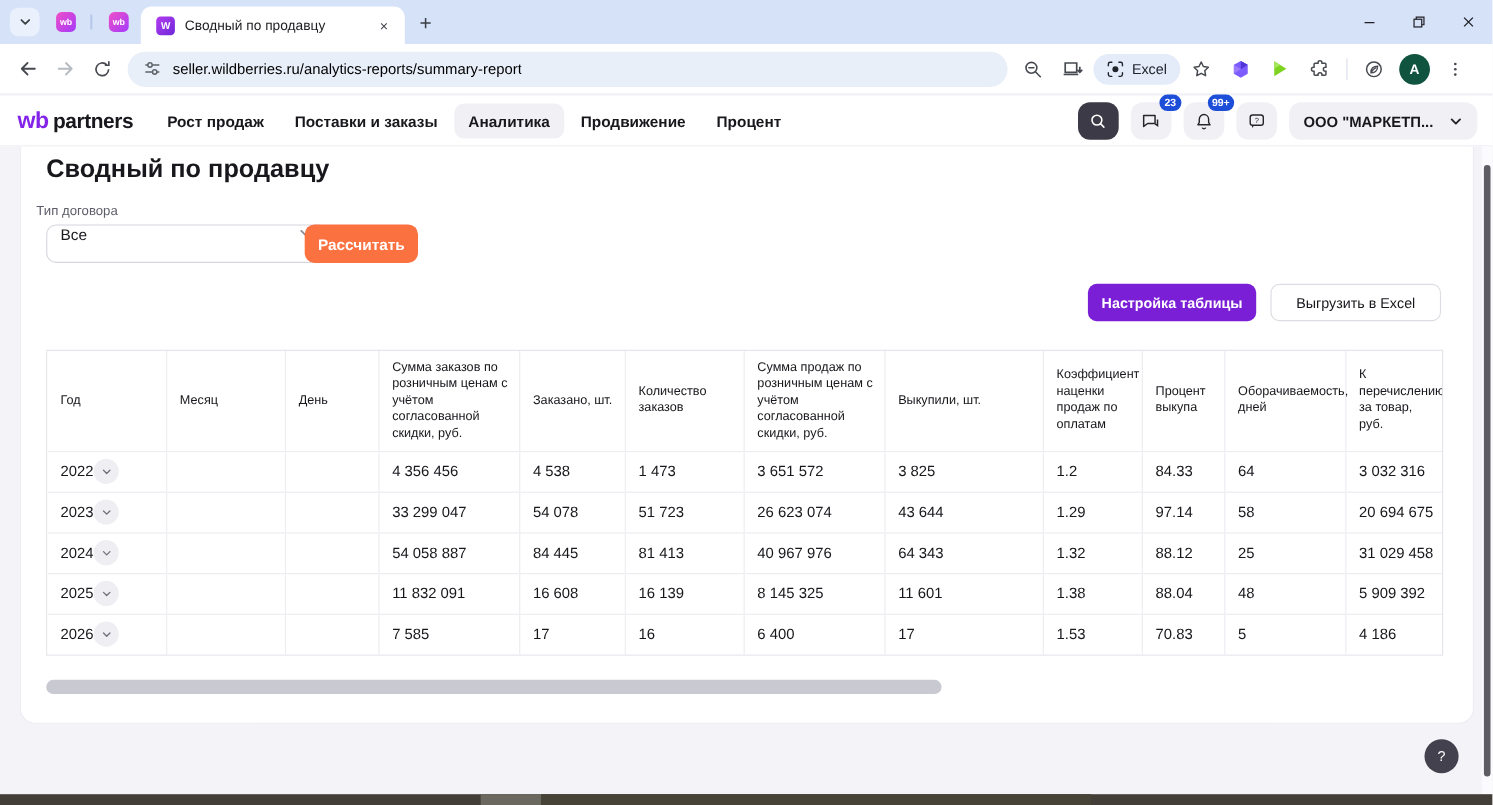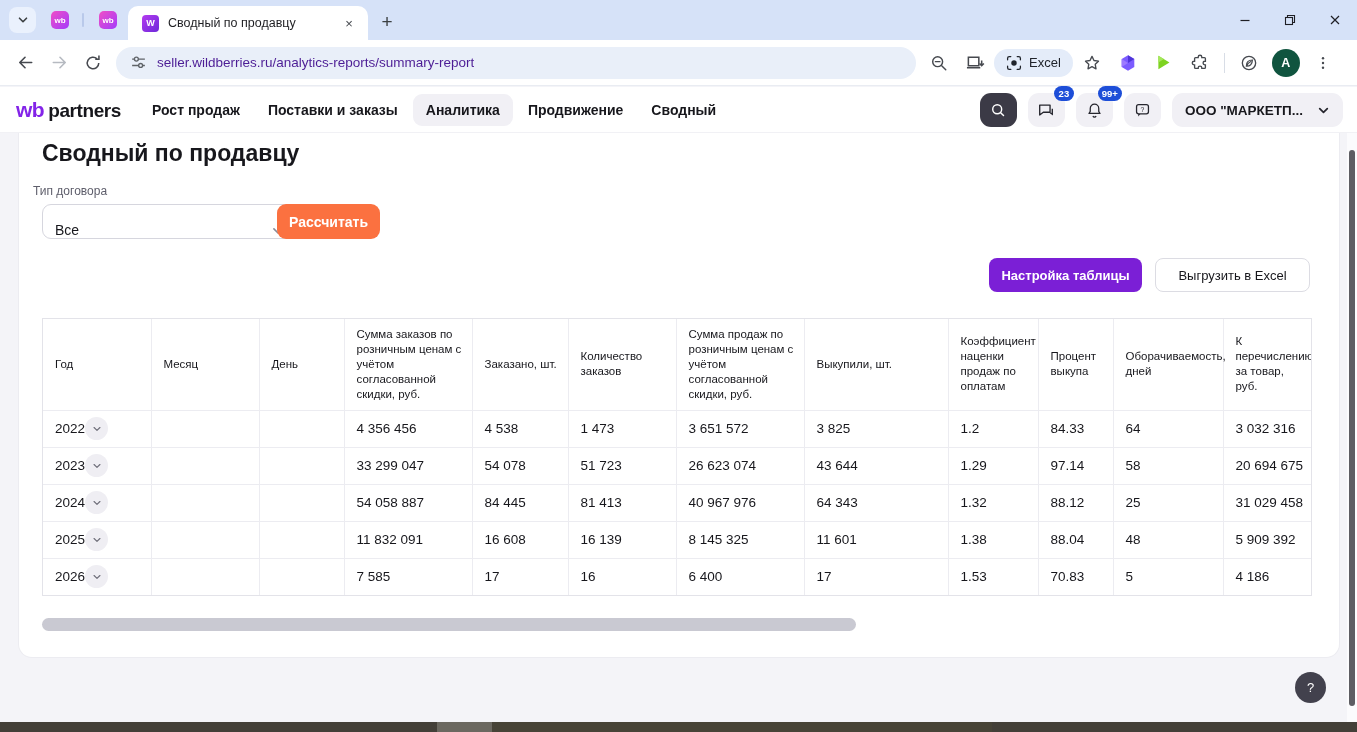--- a/index.html
+++ b/index.html
@@ -29,21 +29,21 @@
     display:flex; align-items:center; justify-content:center; cursor:pointer; }
 
   
   .toolbar { position:absolute; top:40px; left:0; width:100%; height:46px; background:#fff;
     border-bottom:1px solid #e9ecf2; display:flex; align-items:center; }
   .nav-icon-btn { width:34px; height:34px; border:none; background:transparent; border-radius:50%;
     display:flex; align-items:center; justify-content:center; color:#46494f; cursor:pointer; flex:none; }
   .nav-icon-btn.disabled { color:#b6bac1; }
   .omnibox { margin-left:6px; width:800px; height:32px; background:#e9eff9; border-radius:16px;
     display:flex; align-items:center; padding:0 14px; flex:none; }
-  .omnibox-url { margin-left:10px; font-size:13.5px; color:#4c1d95; white-space:nowrap; overflow:hidden; }
+  .omnibox-url { margin-left:10px; font-size:13.5px; color:#000000; white-space:nowrap; overflow:hidden; }
   .toolbar-right { display:flex; align-items:center; margin-left:6px; gap:2px; }
   .lens-chip { height:28px; background:#e4ecf9; border:none; border-radius:14px; display:flex; align-items:center;
     gap:7px; padding:0 12px; font-size:13px; color:#20242b; cursor:pointer; font-family:inherit; }
   .ext-divider { width:1px; height:20px; background:#d8dde6; margin:0 5px; }
   .avatar-btn { width:28px; height:28px; border-radius:50%; background:#10543f; color:#fff; font-size:12.5px;
     font-weight:bold; border:none; display:flex; align-items:center; justify-content:center; margin:0 4px; cursor:pointer; }
 
   
   .wb-header { position:absolute; top:87px; left:0; width:100%; height:46px; background:#fff;
     display:flex; align-items:center; border-bottom:1px solid #f1f1f5; z-index:3; }
@@ -63,21 +63,21 @@
   .company-pill { height:34px; border:none; border-radius:11px; background:#f1f0f5; display:flex; align-items:center;
     gap:14px; padding:0 13px; font-size:13.5px; font-weight:600; color:#17171c; cursor:pointer; font-family:inherit; }
 
   
   .page { position:absolute; top:133px; left:0; right:0; bottom:10px; background:#f4f4f8; }
   .card { position:absolute; top:0; left:18px; width:1322px; height:525px; background:#fff;
     border:1px solid #ececf1; border-top:none; border-radius:0 0 14px 14px; }
   .page-title { position:absolute; left:23px; top:7px; font-size:23px; font-weight:bold; color:#17171c; }
   .filter-label { position:absolute; left:14px; top:51px; font-size:12px; color:#5e5e6b;text-align:right; }
   .select { position:absolute; left:23px; top:71px; width:256px; height:35px; border:1px solid #d6d6de;
-    border-radius:9px; background:#fff; display:flex; align-items:flex-end; justify-content:space-between;
+    border-radius:9px; background:#fff; display:flex; align-items:flex-start; justify-content:space-between;
     padding:0 12px; font-size:14px; color:#17171c; cursor:pointer; font-family:inherit; }
   .btn-orange { position:absolute; left:258px; top:71px; width:103px; height:35px; background:#fb7140; color:#fff;
     border:none; border-radius:9px; font-size:14px; font-weight:bold; cursor:pointer; font-family:inherit; }
   .btn-purple { position:absolute; left:970px; top:125px; width:153px; height:34px; background:#7b1fd6; color:#fff;
     border:none; border-radius:8px; font-size:13px; font-weight:bold; cursor:pointer; font-family:inherit; }
   .btn-white { position:absolute; left:1136px; top:125px; width:155px; height:34px; background:#fff; color:#17171c;
     border:1px solid #dcdce3; border-radius:8px; font-size:13px; cursor:pointer; font-family:inherit; }
 
   .table-frame { position:absolute; left:23px; top:185px; width:1270px; border:1px solid #e3e3e9; overflow:hidden; }
   .updated-row { height:37px; background:#f6f6f9; border-bottom:1px solid #ececf1; display:flex; align-items:center;
@@ -283,21 +283,21 @@
   <div class="wb-header">
     <div class="wb-logo">
       <span class="wb-logo-wb">wb</span>
       <span class="wb-logo-partners">partners</span>
     </div>
     <nav class="wb-nav">
       <button class="wb-nav-item">Рост продаж</button>
       <button class="wb-nav-item">Поставки и заказы</button>
       <button class="wb-nav-item active">Аналитика</button>
       <button class="wb-nav-item">Продвижение</button>
-      <button class="wb-nav-item">Сводный</button>
+      <button class="wb-nav-item">Процент</button>
     </nav>
     <div class="wb-right">
       <button class="wb-icon-btn dark">
         <span>
             <svg width="16" height="16" viewBox="0 0 20 20">
               <circle cx="9" cy="9" r="5.6" fill="none" stroke="#fff" stroke-width="1.8"></circle>
               <path d="M13.3 13.3l3.6 3.6" stroke="#fff" stroke-width="1.8" stroke-linecap="round"></path>
             </svg>
           </span>
       </button>

